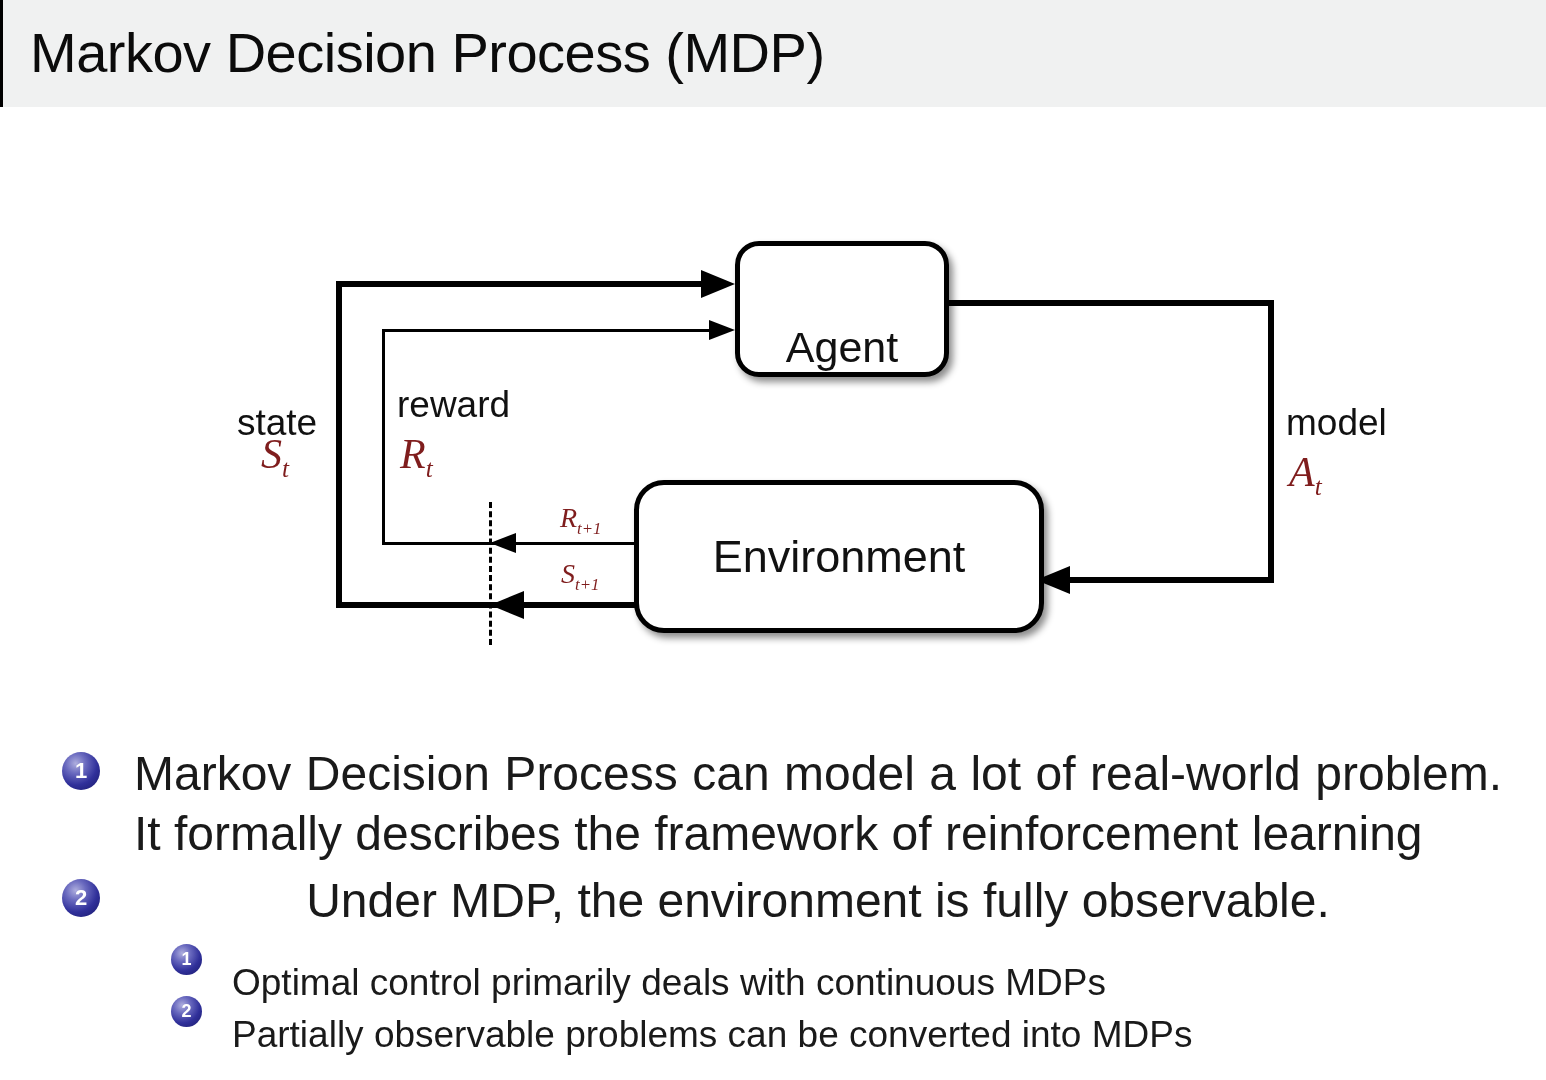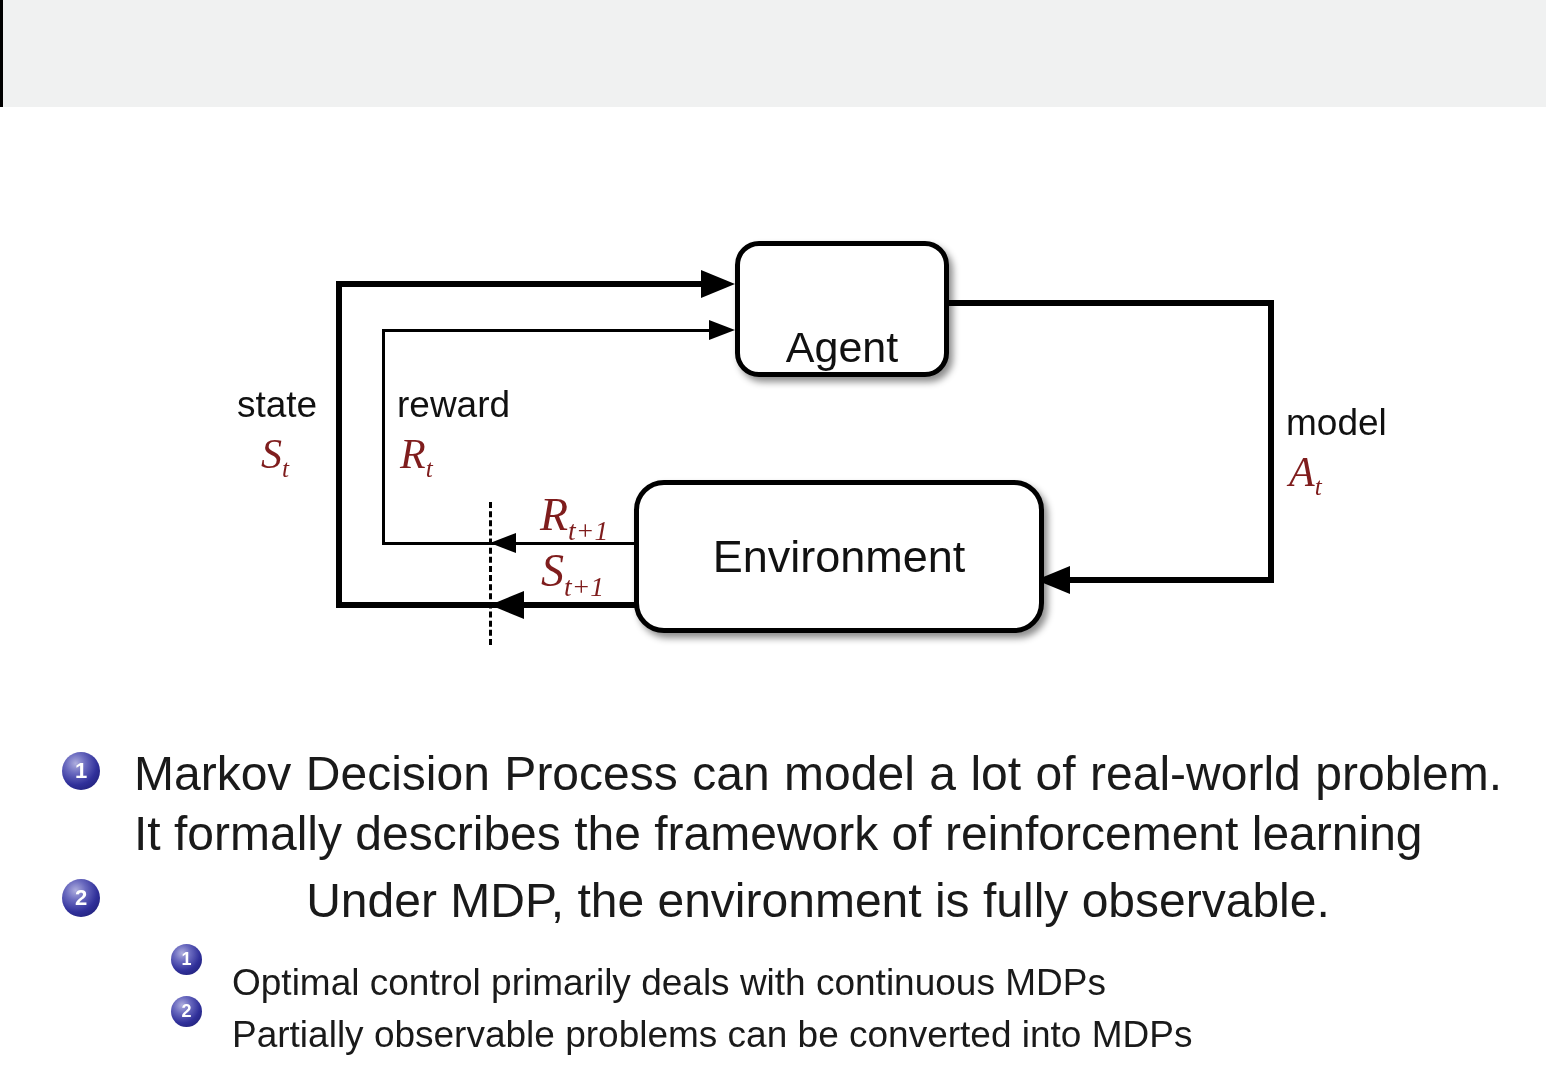--- a/index.html
+++ b/index.html
@@ -26,41 +26,42 @@
     position:absolute;background:#fff;border:5px solid #000;z-index:2;
     display:flex;align-items:center;justify-content:center;
     box-shadow:4px 5px 7px rgba(0,0,0,0.45);
     font-family:"Liberation Sans",sans-serif;color:#111;
   }
   .node.agent{left:735px;top:241px;width:204px;height:126px;border-radius:24px;font-size:43px;align-items:flex-end;}
   .node.environment{left:634px;top:480px;width:400px;height:143px;border-radius:30px;font-size:45px;}
   .dlabel{position:absolute;z-index:3;font-size:37px;color:#111;line-height:40px;}
   .math{font-family:"Liberation Serif",serif;font-style:italic;font-size:42px;color:#7f1d1d;}
   .math sub{font-size:0.60em;font-style:italic;}
-  .math.small{font-size:46px;}
+  .math.small{font-size:28px;margin-left:20px;}
   .center{text-align:center;}
   
   .ball{
     position:absolute;border-radius:50%;color:#fff;z-index:2;
     background:radial-gradient(circle at 36% 30%, #aeaede 0%, #6a6abf 28%, #30309a 60%, #181868 100%);
     display:flex;align-items:center;justify-content:center;font-weight:bold;
   }
   .ball.main{width:38px;height:38px;font-size:22px;}
   .ball.sub{width:31px;height:31px;font-size:18px;}
   .btext{position:absolute;color:#1a1a1a;text-align:justify;}
   .btext.main{font-size:48px;line-height:60px;width:1368px;left:134px;}
   .btext.subtext{font-size:37px;line-height:52px;width:1280px;left:232px;text-align:left;margin-top:20px;}
 </style>
 </head>
 <body>
 
 <div class="slide">
 
   <div class="titlebar">
     <div class="title-accent"></div>
+    <div class="page-title">Markov Decision Process (MDP)</div>
   </div>
 
   <div>
 
     <div class="dline" style="left:336px;top:281px;width:372px;height:6px;"></div>
     <div class="ah right-big" style="left:701px;top:270px;"></div>
     <div class="dline" style="left:336px;top:281px;width:6px;height:327px;"></div>
     <div class="dline" style="left:336px;top:602px;width:300px;height:6px;"></div>
     <div class="ah left-big" style="left:490px;top:591px;"></div>
 
@@ -77,21 +78,21 @@
 
     <div class="dashedline" style="left:489px;top:502px;height:143px;"></div>
 
     <div class="node agent">
       <span>Agent</span>
     </div>
     <div class="node environment">
       <span>Environment</span>
     </div>
 
-    <div class="dlabel center" style="left:212px;top:385px;width:130px;">state</div>
+    <div class="dlabel center" style="left:212px;top:403px;width:130px;">state</div>
     <div class="dlabel center" style="left:212px;top:434px;width:126px;">
       <span class="math"><span>S</span><sub>t</sub></span>
     </div>
 
     <div class="dlabel" style="left:397px;top:385px;">reward</div>
     <div class="dlabel" style="left:400px;top:434px;">
       <span class="math"><span>R</span><sub>t</sub></span>
     </div>
 
     <div class="dlabel" style="left:540px;top:495px;">

